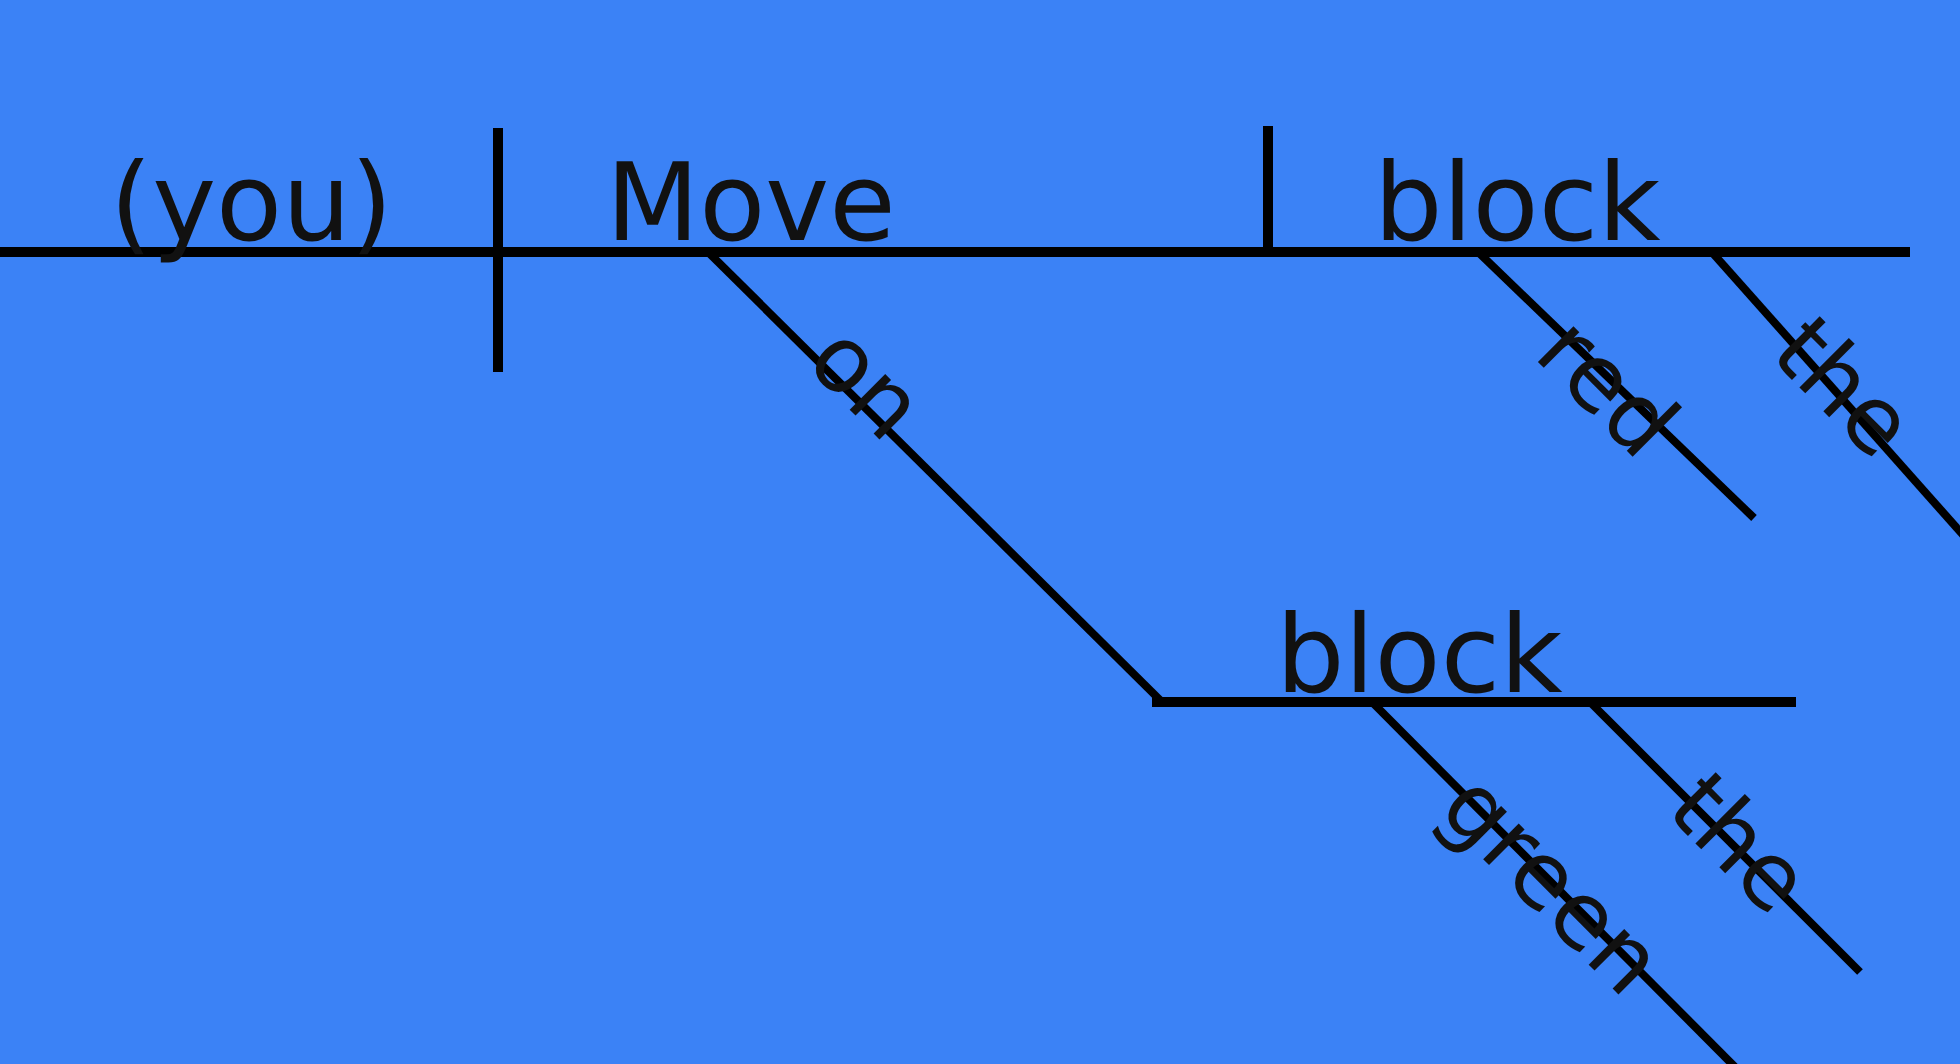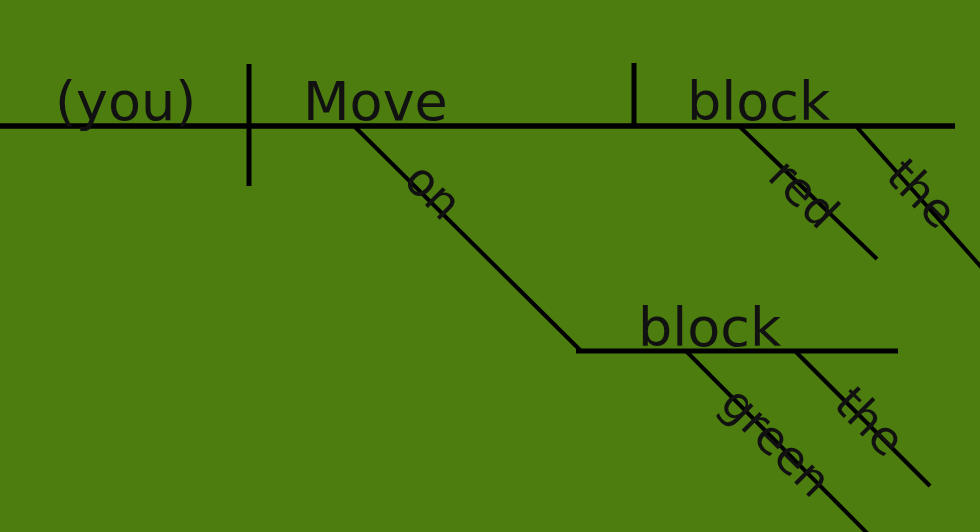--- a/index.html
+++ b/index.html
@@ -5,21 +5,21 @@
 <style>
   html, body {
     margin: 0;
     padding: 0;
     background: #ffffff;
   }
   #stage {
     position: relative;
     width: 980px;
     height: 532px;
-    background: #4d7c0f;
+    background: #3b82f6;
     overflow: hidden;
     font-family: "DejaVu Sans", "Liberation Sans", sans-serif;
   }
   #diagram-svg {
     position: absolute;
     top: 0;
     left: 0;
     width: 980px;
     height: 532px;
     display: block;

